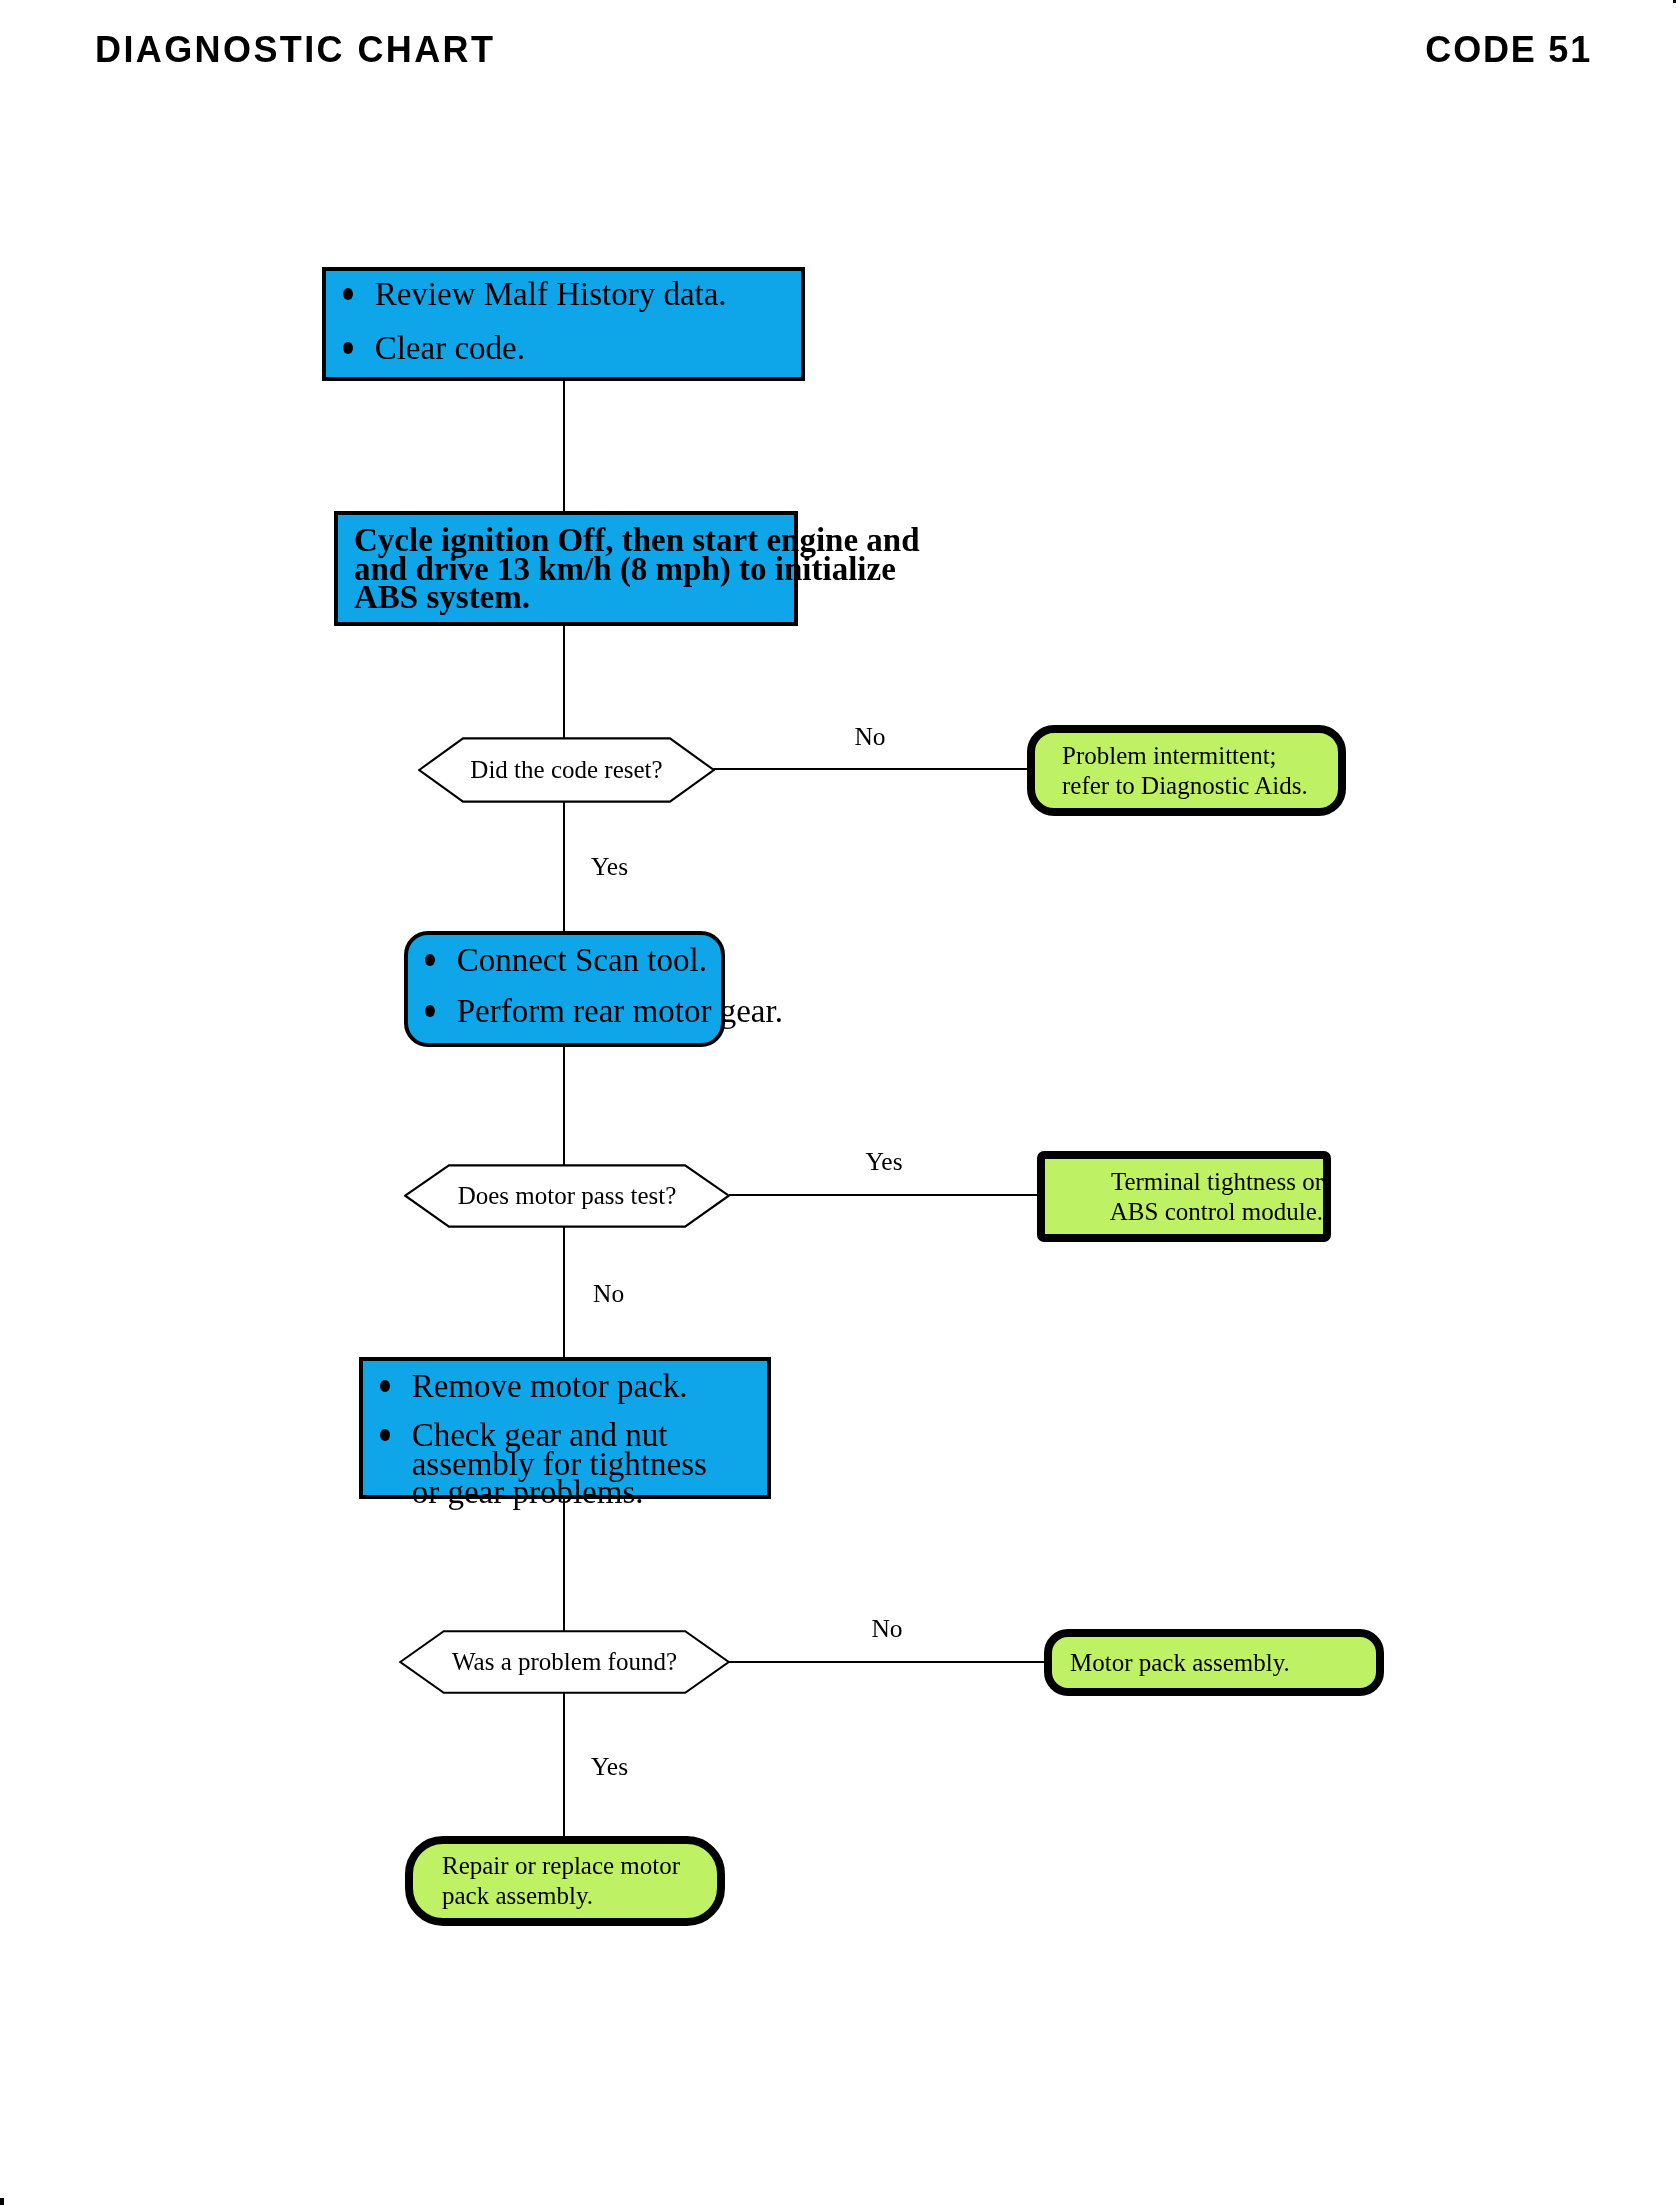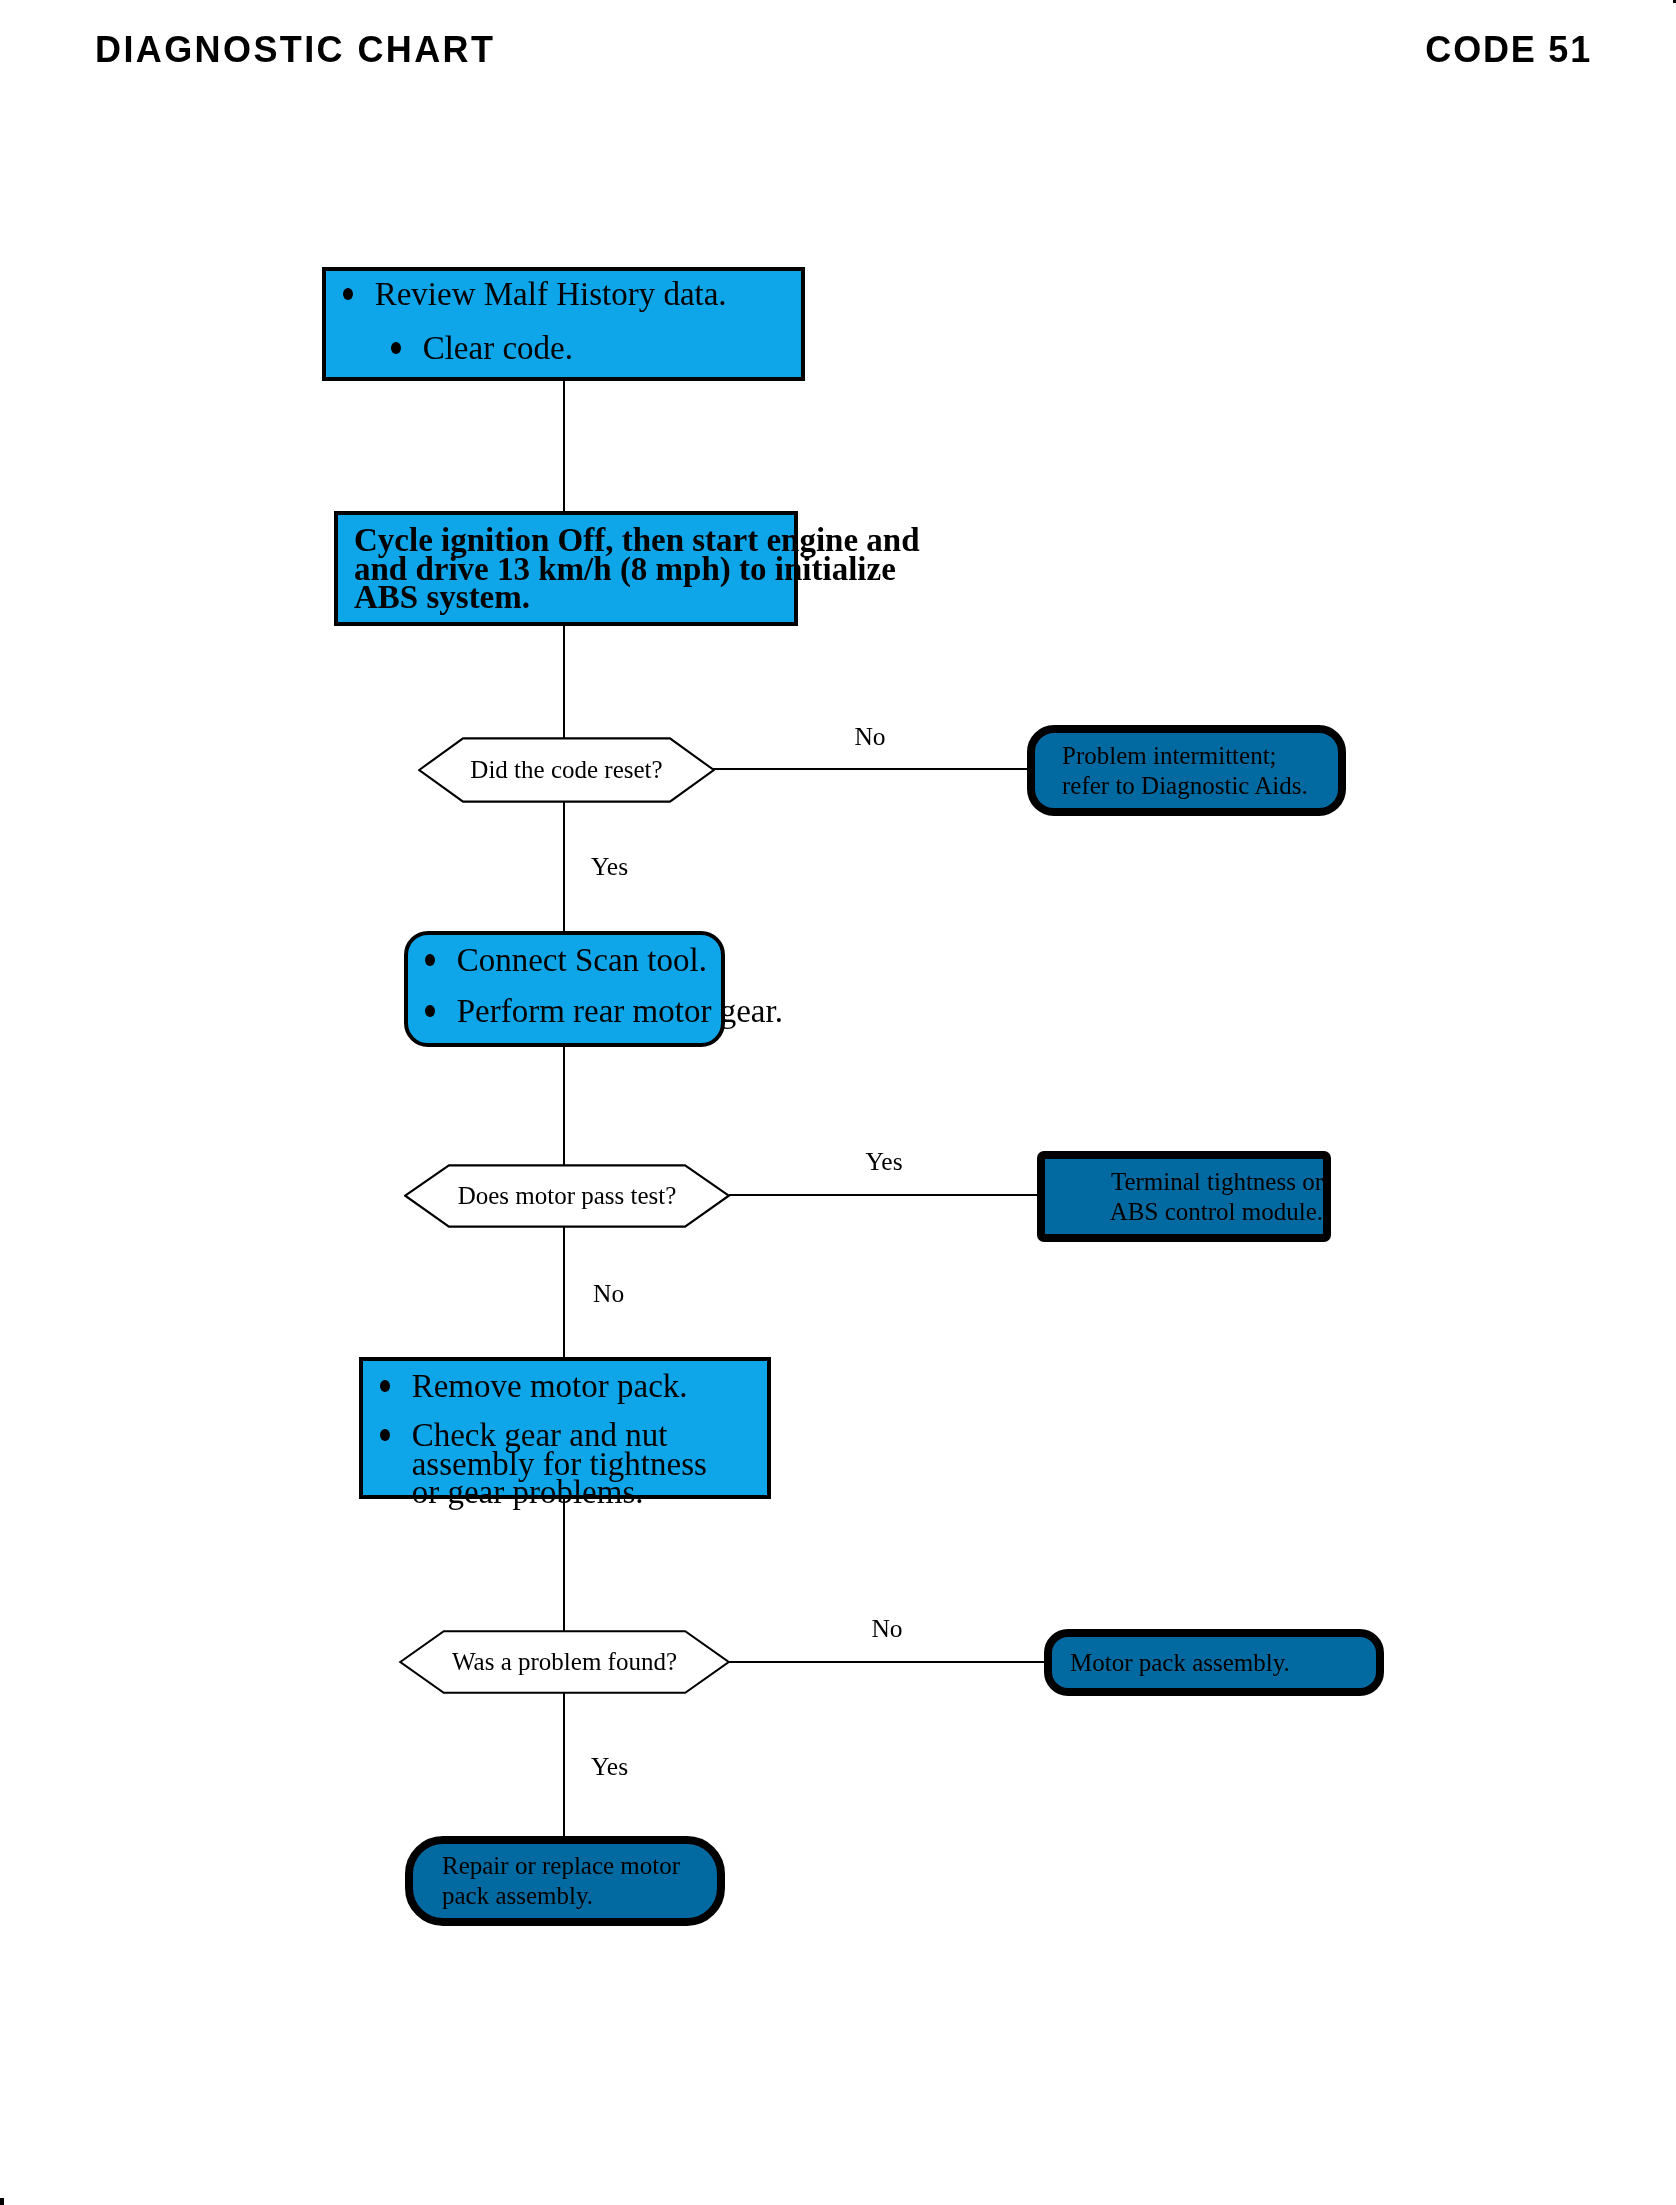--- a/index.html
+++ b/index.html
@@ -60,21 +60,21 @@
     left: 0; top: 0; right: 0; bottom: 0;
     display: flex; align-items: center; justify-content: center;
     font-size: 25px;
     white-space: nowrap;
   }
 
   
   .rounded {
     position: absolute;
     box-sizing: border-box;
-    background: #0369a1;
+    background: #bef264;
     border: 8px solid #000000;
     z-index: 1;
     display: flex;
     flex-direction: column;
     justify-content: center;
     font-size: 25px;
     line-height: 30px;
   }
   .r1 { border-radius: 27px; padding-left: 27px; }
   .r2 { border-radius: 7px; padding-left: 31px; text-align: right; }
@@ -105,21 +105,21 @@
   <div class="vline" style="left:563px; top:379px; width:2.4px; height:1460px;"></div>
   <div class="hline" style="left:713px; top:768px; width:315px; height:2.4px;"></div>
   <div class="hline" style="left:729px; top:1194px; width:310px; height:2.4px;"></div>
   <div class="hline" style="left:729px; top:1661px; width:317px; height:2.4px;"></div>
 
   <div class="process" style="left:322px; top:267px; width:483px; height:114px;">
     <div class="brow" style="margin-top:9px;">
       <span class="bullet"></span>
       <span class="btxt">Review Malf History data.</span>
     </div>
-    <div class="brow" style="margin-top:25.5px;margin-left:48px;">
+    <div class="brow" style="margin-top:25.5px;">
       <span class="bullet"></span>
       <span class="btxt">Clear code.</span>
     </div>
   </div>
 
   <div class="process" style="left:334px; top:511px; width:464px; height:115px; padding:11px 12px 0 16px;font-weight:bold;">
     <div class="tline">Cycle ignition Off, then start engine and</div>
     <div class="tline">and drive 13 km/h (8 mph) to initialize</div>
     <div class="tline">ABS system.</div>
   </div>

